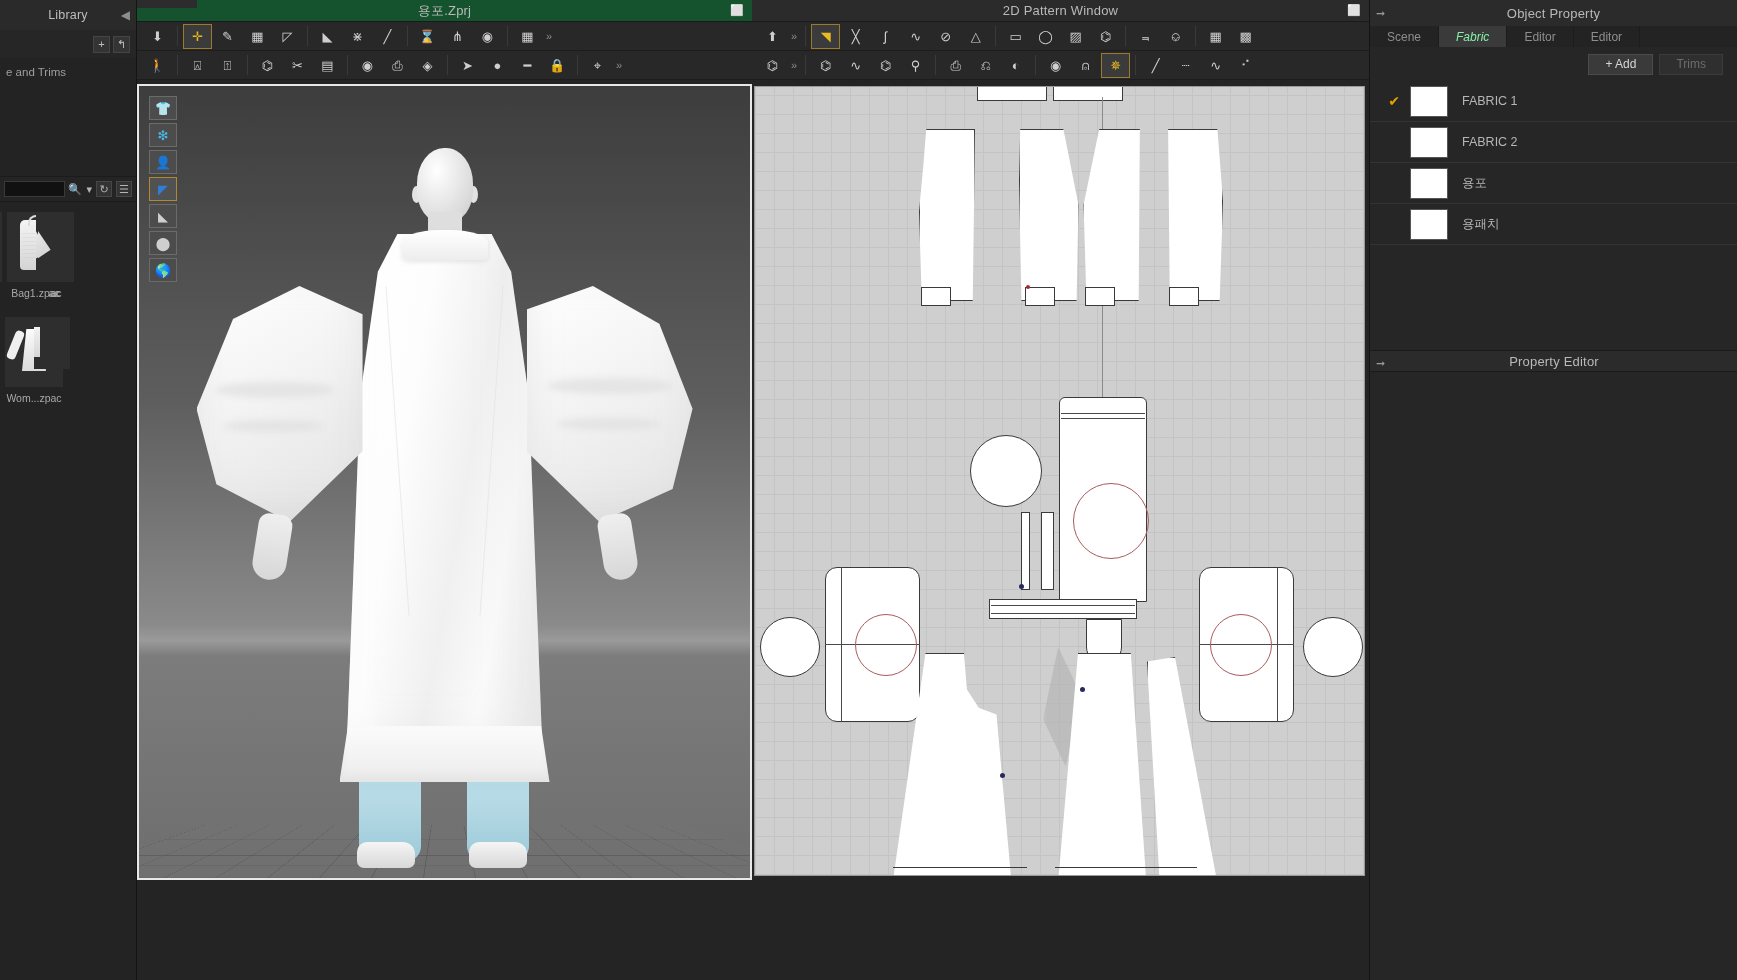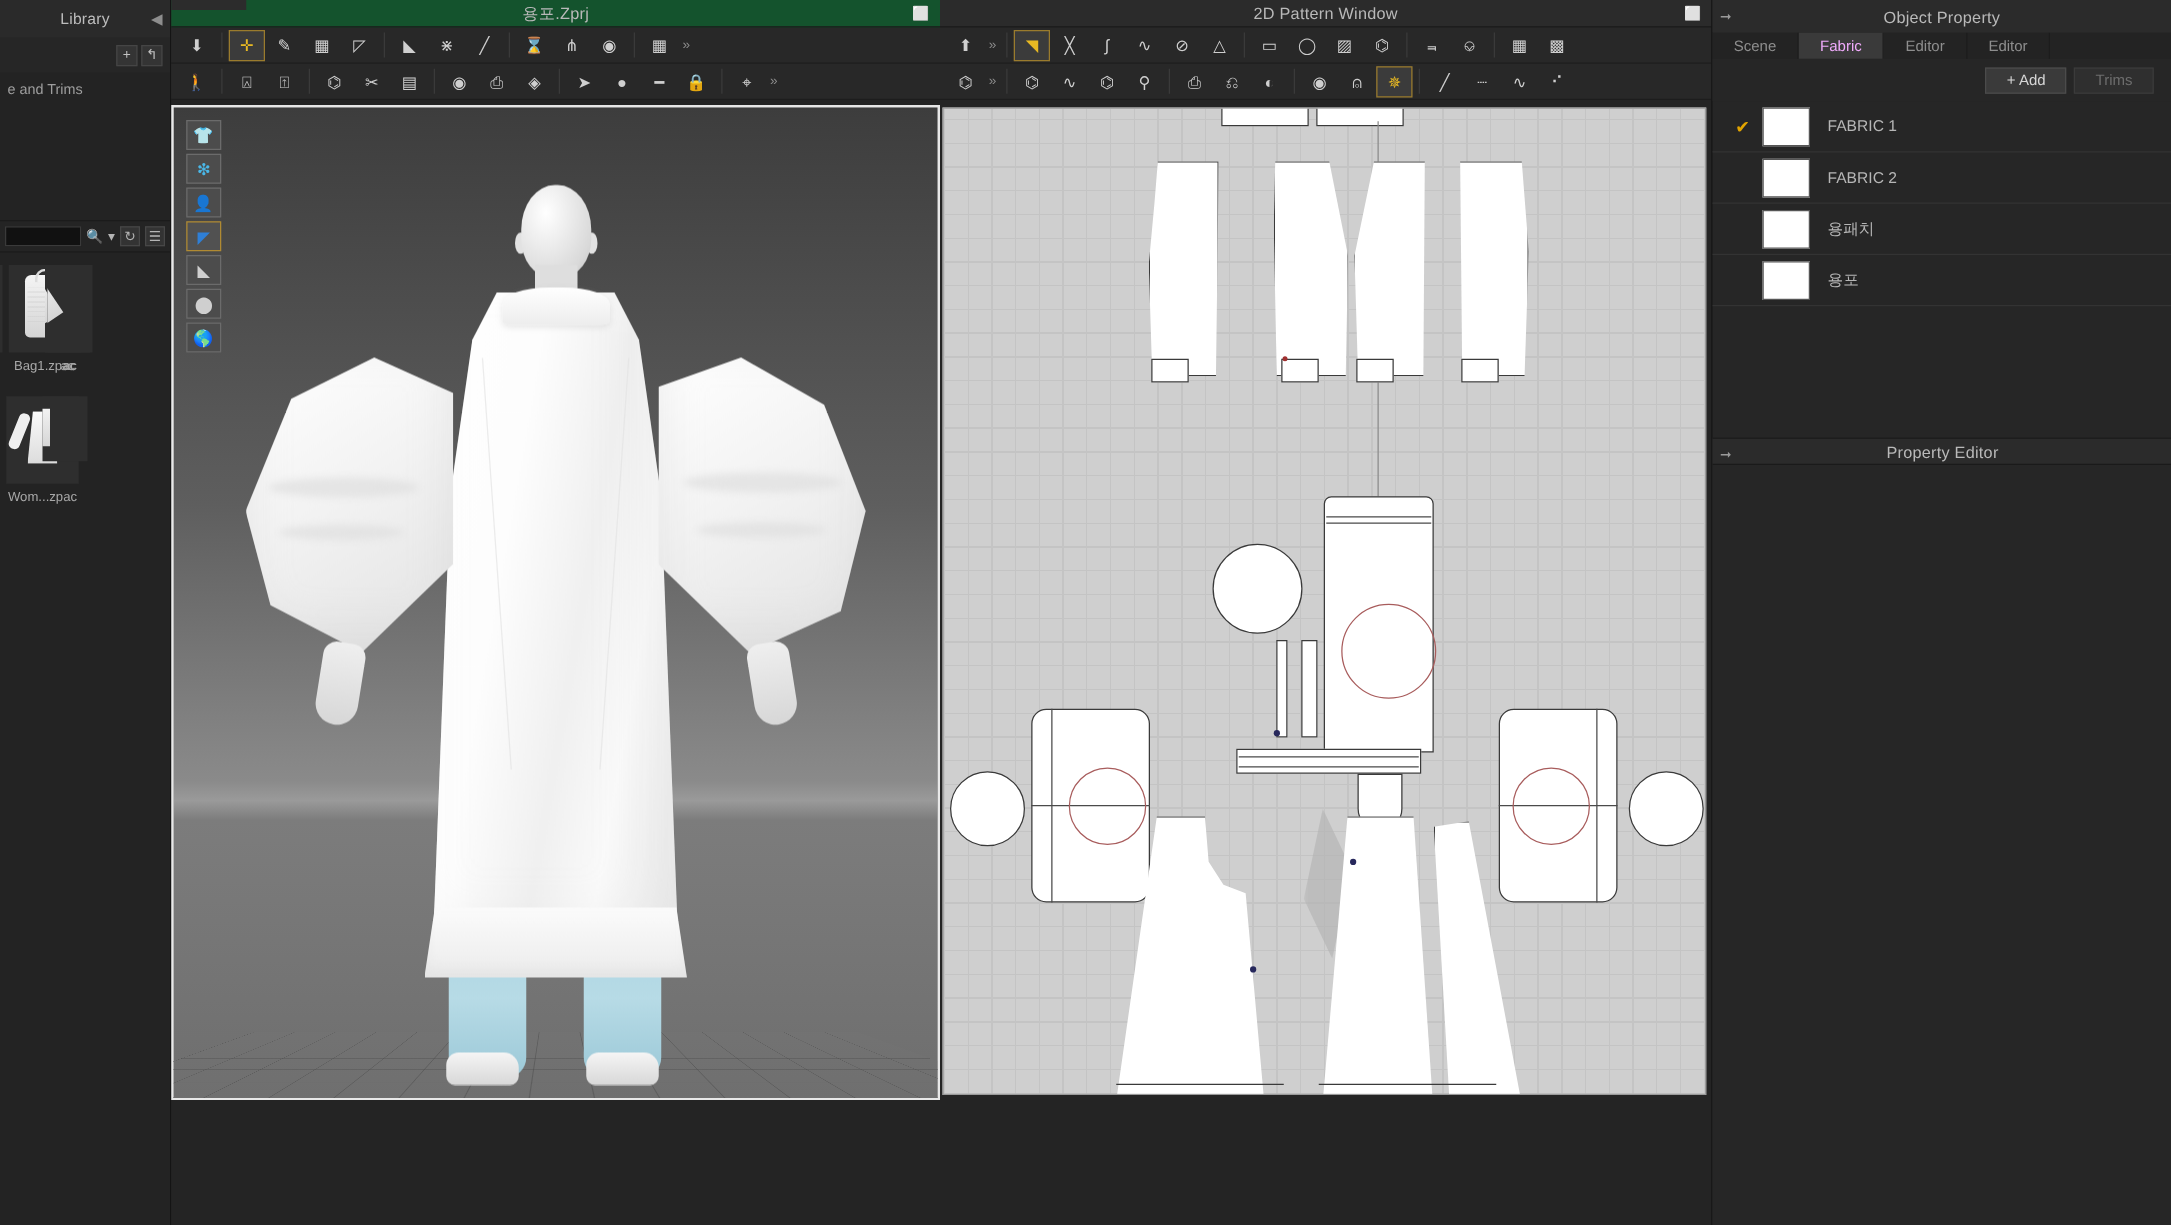--- a/index.html
+++ b/index.html
@@ -182,21 +182,21 @@
 
   
   .obrowser { position:absolute; left:1369px; top:0; width:368px; height:980px;
               background:#262626; border-left:1px solid #141414; }
   .ob-hdr { height:26px; background:#2b2b2b; display:flex; align-items:center;
             justify-content:center; position:relative; }
   .ob-pin { position:absolute; left:6px; top:7px; color:#9a9a9a; font-size:11px; }
   .ob-tabs { height:21px; display:flex; background:#232323; }
   .ob-tab { padding:0 17px; display:flex; align-items:center; color:#8e8e8e;
             font-size:12px; border-right:1px solid #1c1c1c; }
-  .ob-tab.active { background:#3a3a3a; color:#f0abfc; }
+  .ob-tab.active { background:#3a3a3a; color:#86efac;font-style:italic; }
   .ob-actions { height:34px; display:flex; align-items:center;
                 justify-content:flex-end; gap:6px; padding-right:14px;
                 background:#262626; }
   .ob-btn { height:21px; padding:0 16px; background:#3a3a3a; border:1px solid #4b4b4b;
             color:#d6d6d6; font-size:12px; display:flex; align-items:center;
             justify-content:center; }
   .ob-btn.dim { color:#6d6d6d; background:#2f2f2f; border-color:#3b3b3b; }
   .fab-row { height:41px; display:flex; align-items:center;
              border-bottom:1px solid #333; padding-left:8px; }
   .fab-check { width:32px; color:#e2a400; font-size:14px; text-align:center; }
@@ -661,26 +661,26 @@
         <span class="fab-name">FABRIC 1</span>
       </div>
       <div class="fab-row">
         <span class="fab-check"></span>
         <span class="fab-swatch"></span>
         <span class="fab-name">FABRIC 2</span>
       </div>
       <div class="fab-row">
         <span class="fab-check"></span>
         <span class="fab-swatch"></span>
-        <span class="fab-name">용패치</span>
+        <span class="fab-name">용포</span>
       </div>
       <div class="fab-row">
         <span class="fab-check"></span>
         <span class="fab-swatch"></span>
-        <span class="fab-name">용포</span>
+        <span class="fab-name">용패치</span>
       </div>
     </div>
 
     <div class="prop-hdr">
       <span class="prop-pin">➞</span>
       <span class="panel-title">Property Editor</span>
     </div>
     <div class="prop-body"></div>
   </div>
 

